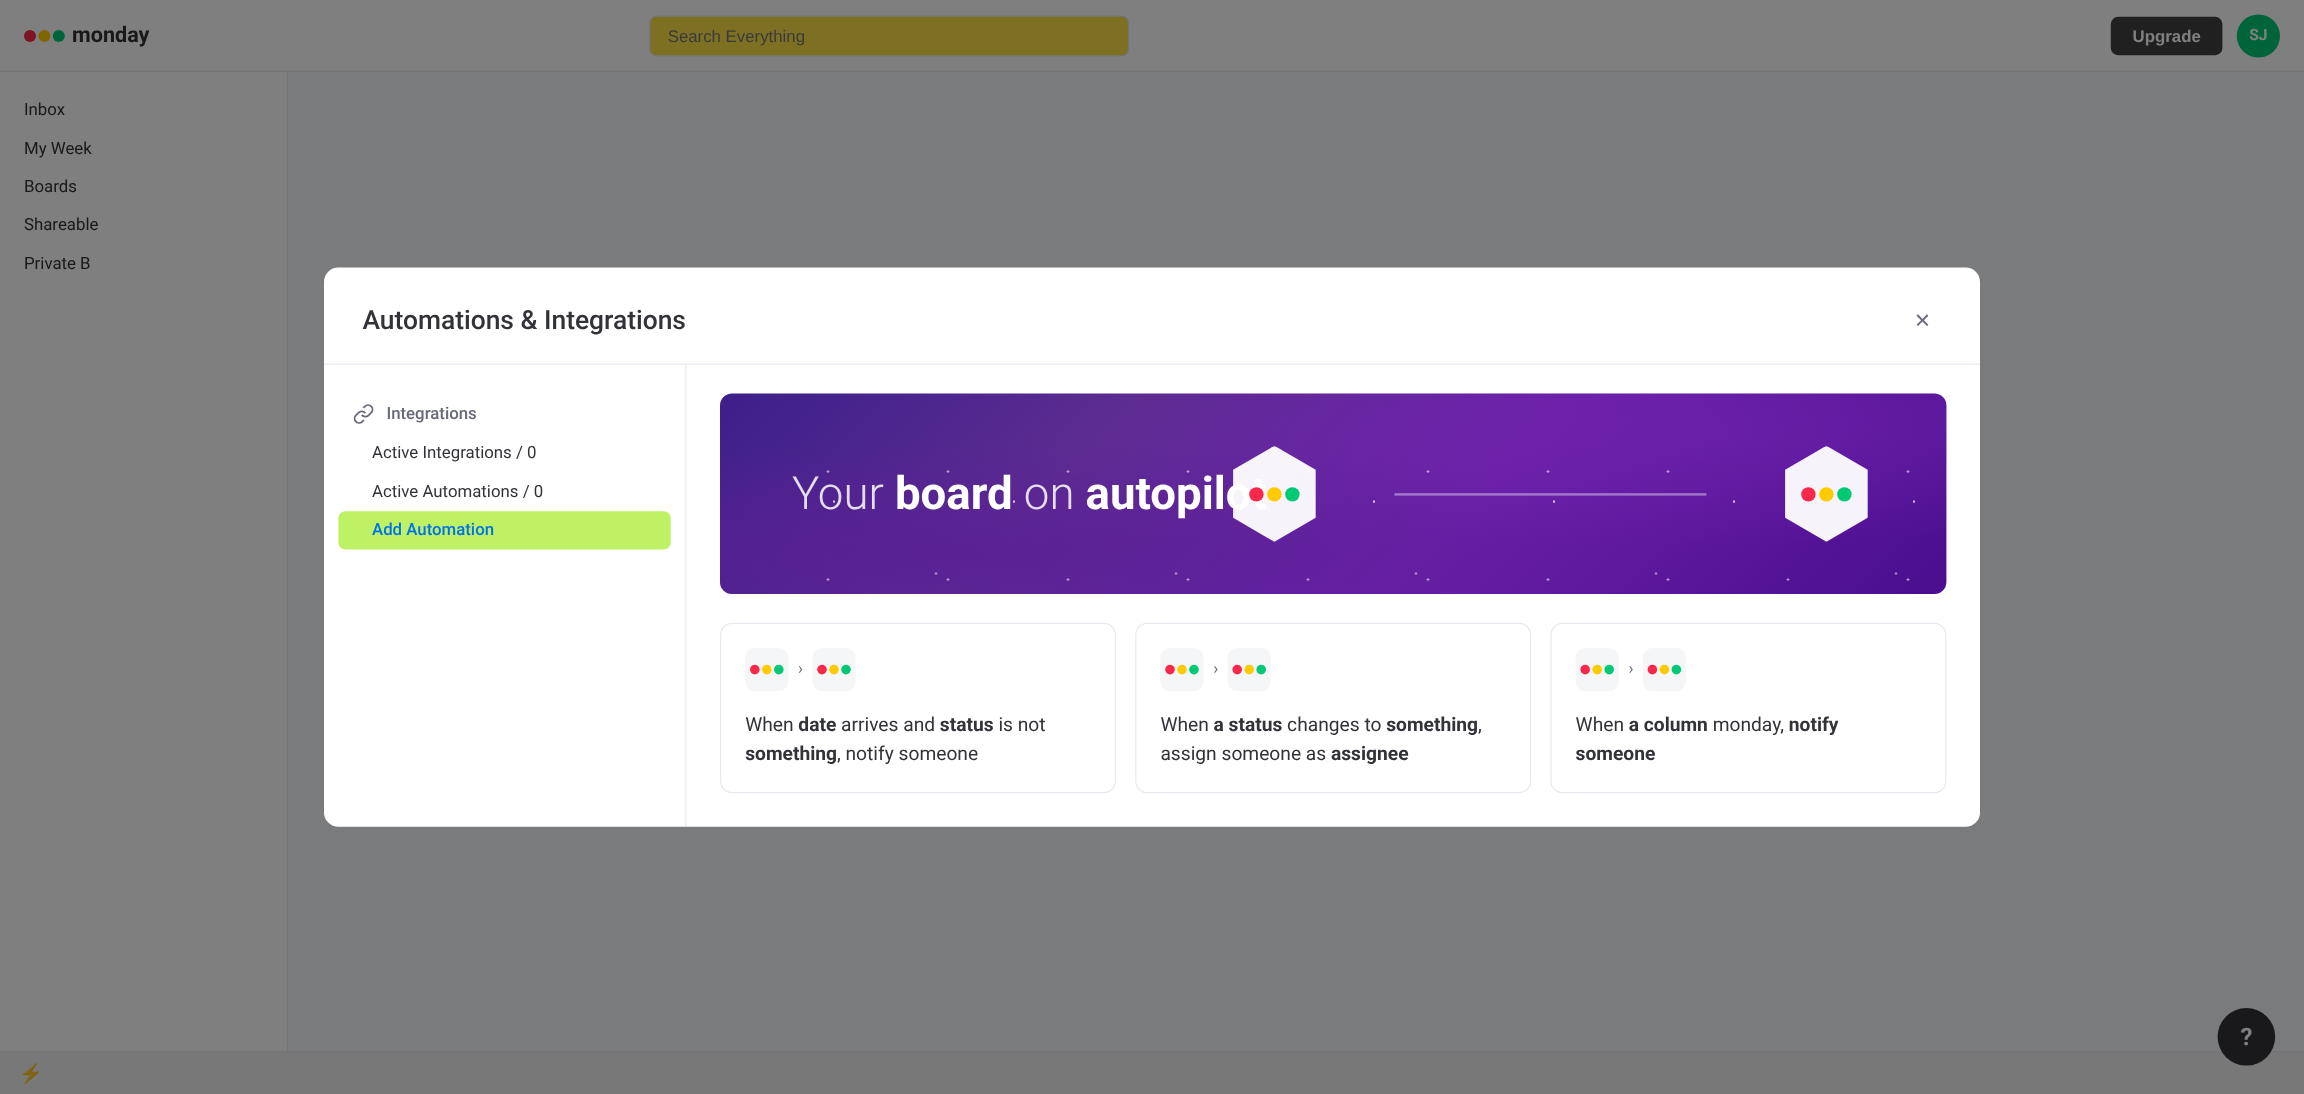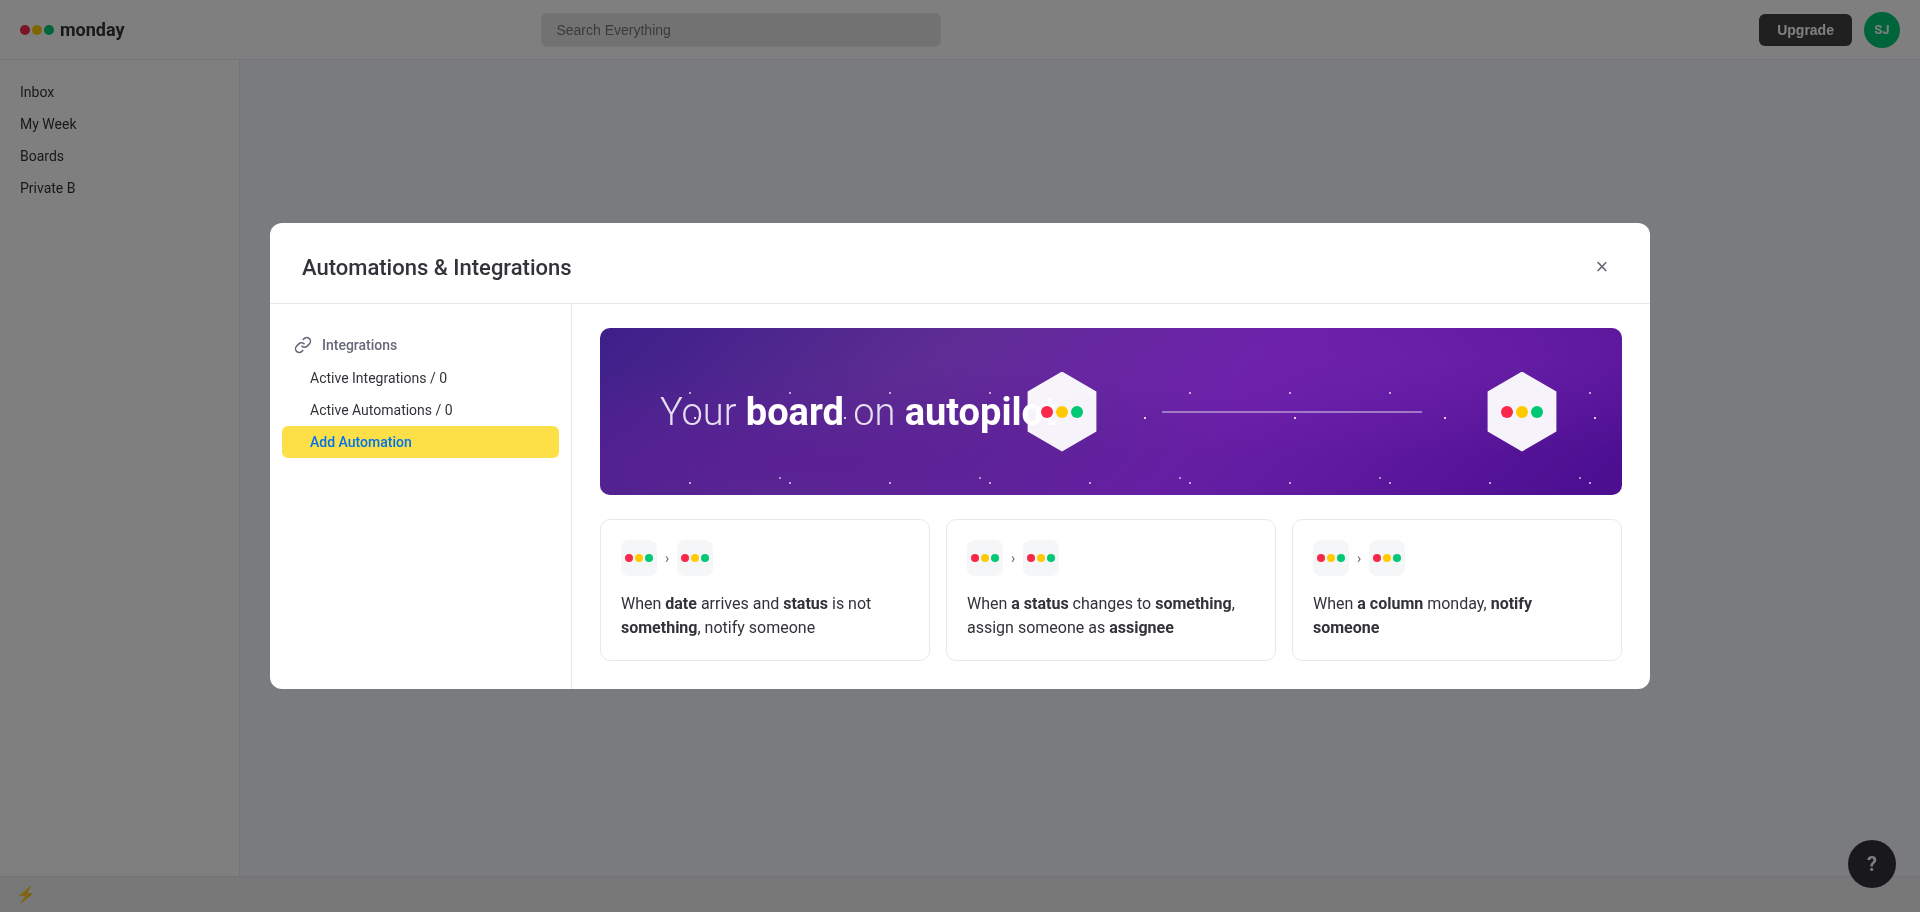--- a/index.html
+++ b/index.html
@@ -47,21 +47,21 @@
     }
     .logo-text {
       font-size: 18px;
       font-weight: 700;
       color: #333;
     }
     .nav-search {
       flex: 1;
       max-width: 400px;
       margin: 0 auto;
-      background: #e5e5e5;
+      background: #fde047;
       border: 1px solid #e6e9ef;
       border-radius: 6px;
       padding: 8px 14px;
       font-size: 14px;
       color: #676879;
     }
     .nav-right {
       display: flex;
       align-items: center;
       gap: 12px;
@@ -192,21 +192,21 @@
       flex-shrink: 0;
     }
     .ms-item {
       padding: 8px 24px 8px 40px;
       font-size: 14px;
       color: #323338;
       cursor: pointer;
       border-radius: 0;
     }
     .ms-item.active {
-      background: #fde047;
+      background: #bef264;
       color: #0073ea;
       font-weight: 500;
       border-radius: 6px;
       margin: 0 12px;
       padding: 8px 12px 8px 28px;
     }
 
     
     .modal-main {
       flex: 1;
@@ -398,20 +398,21 @@
   <div class="nav-right">
     <button class="upgrade-btn">Upgrade</button>
     <div class="avatar">SJ</div>
   </div>
 </div>
 
 <div class="sidebar">
   <div class="sidebar-item">Inbox</div>
   <div class="sidebar-item">My Week</div>
   <div class="sidebar-item">Boards</div>
+  <div class="sidebar-item">Shareable</div>
   <div class="sidebar-item">Private B</div>
 </div>
 
 <div class="main-content"></div>
 
 <div class="overlay"></div>
 
 <div class="modal">
 
   <div class="modal-header">

